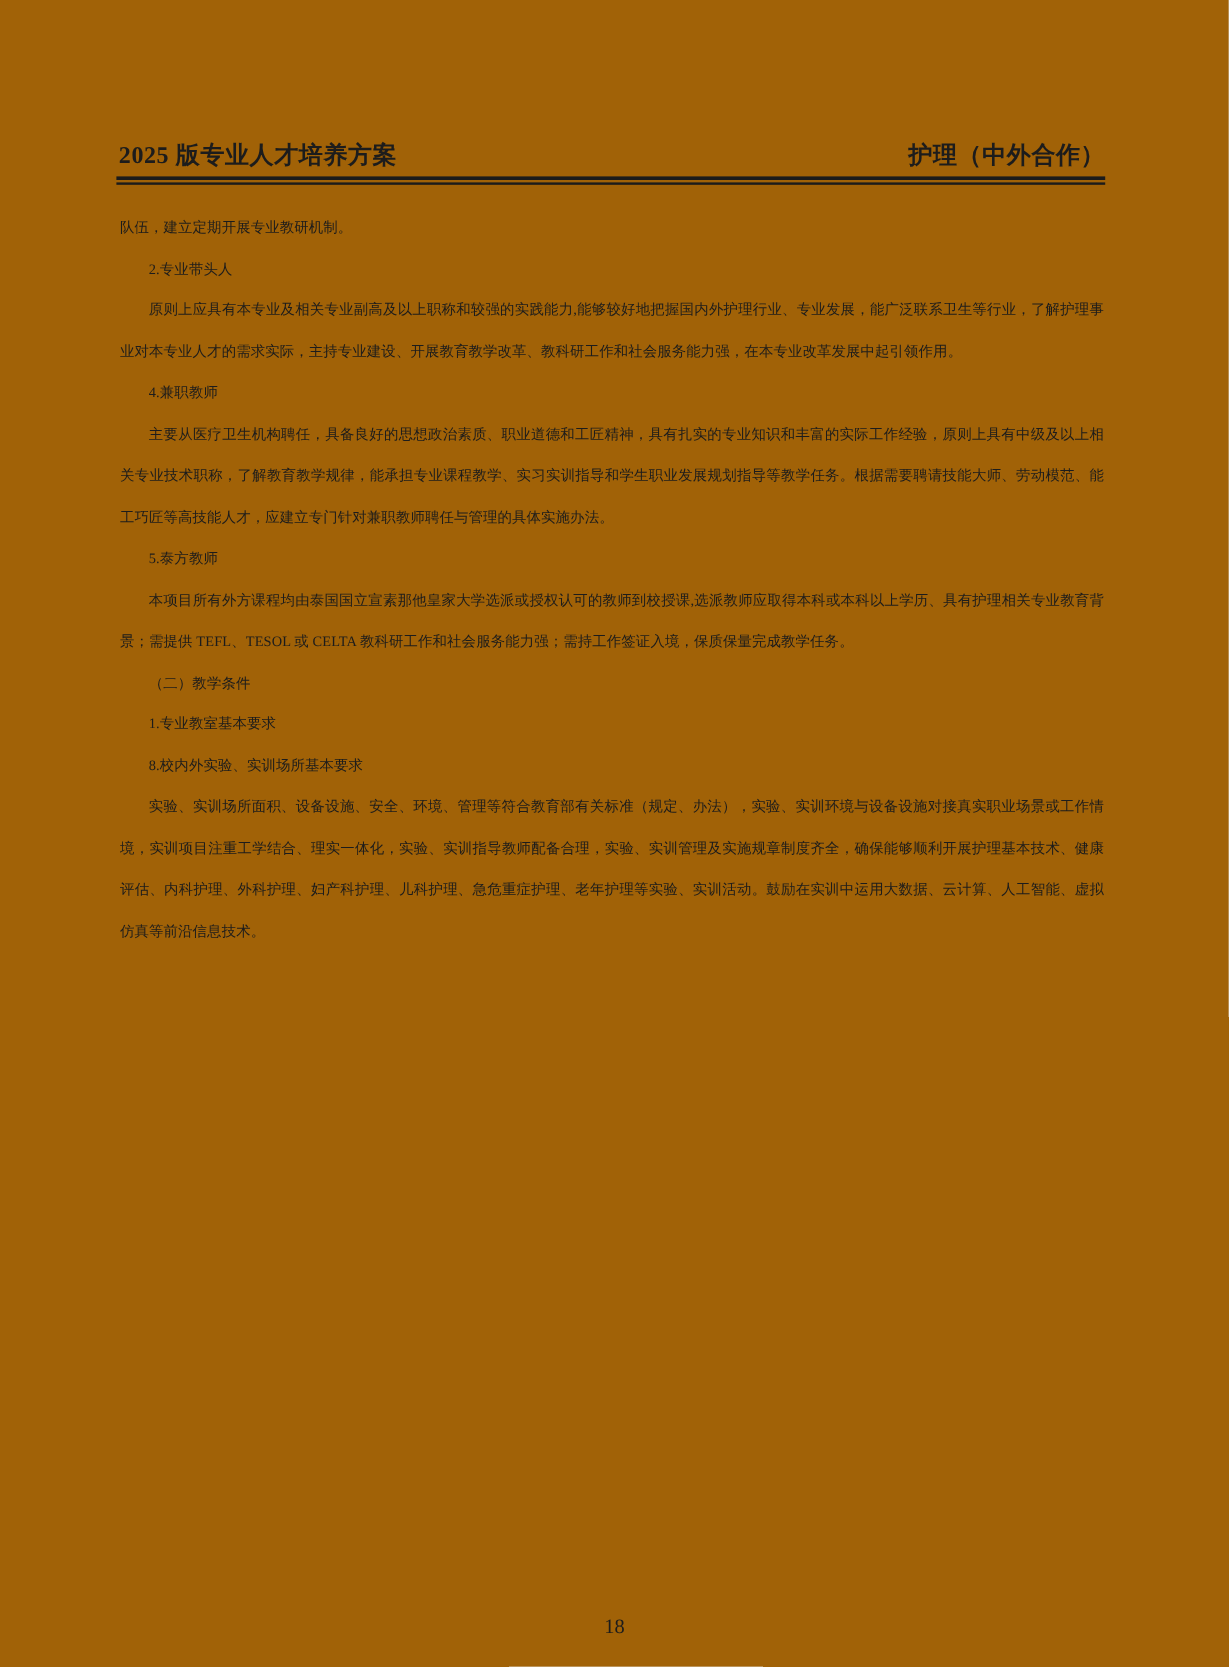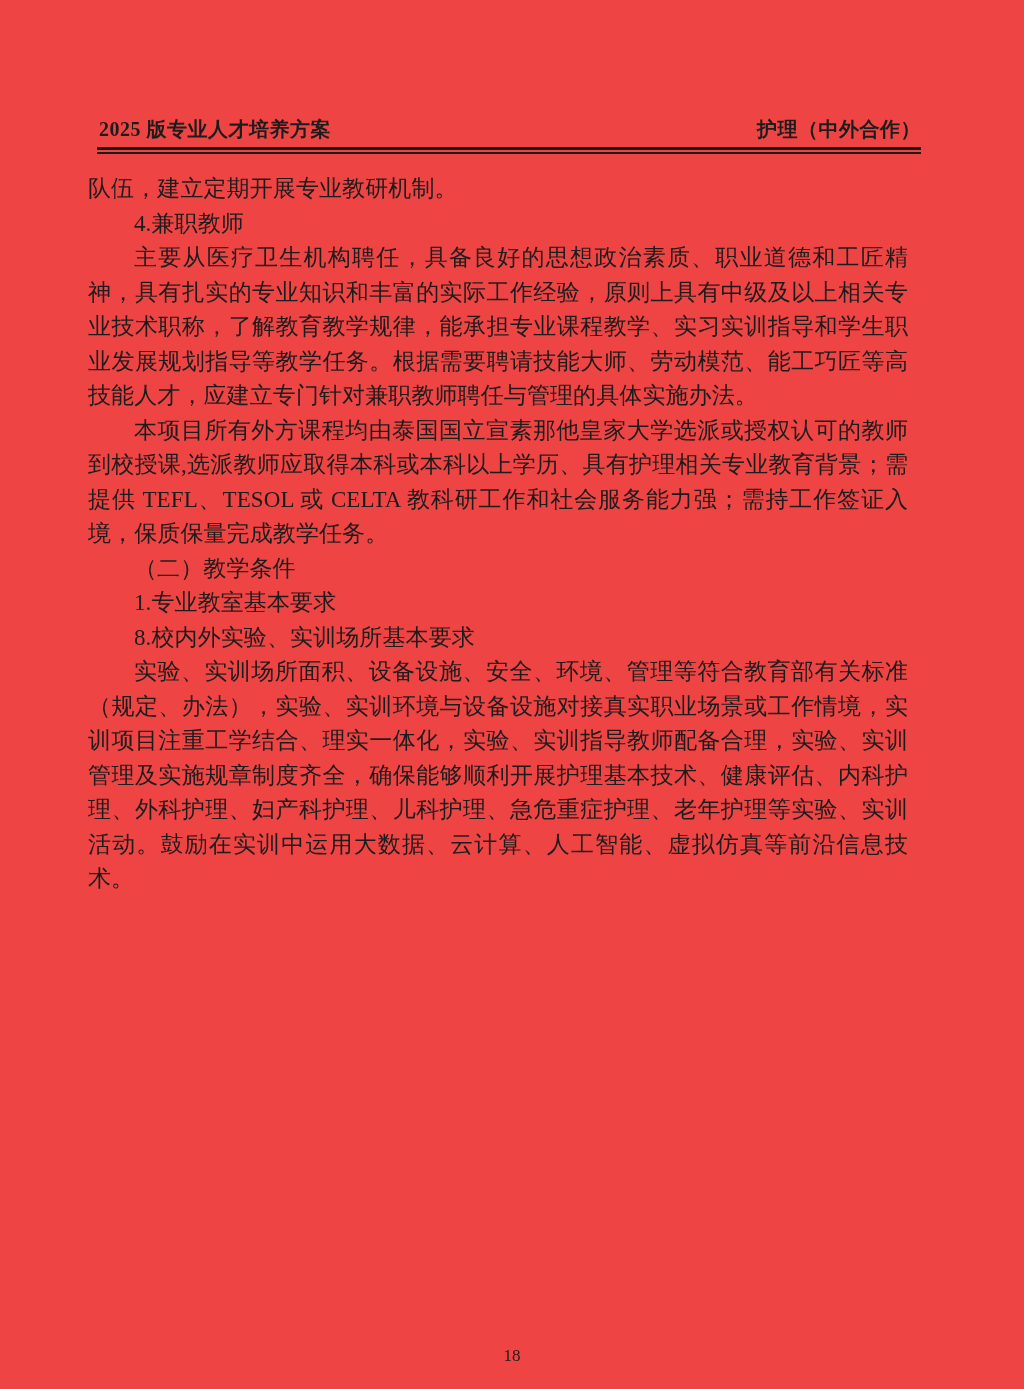--- a/index.html
+++ b/index.html
@@ -4,21 +4,21 @@
 <style>
   html, body {
     margin: 0;
     padding: 0;
     background: #e8e8e8;
   }
   .page {
     position: relative;
     width: 1024px;
     height: 1389px;
-    background: #ef4444;
+    background: #a16207;
     font-family: "Liberation Serif", "DejaVu Serif", serif;
     color: #1c1c1c;
     overflow: hidden;
   }
   .header {
     position: absolute;
     left: 99px;
     top: 116px;
     width: 822px;
     display: flex;
@@ -33,24 +33,24 @@
     position: absolute;
     left: 97px;
     top: 147px;
     width: 824px;
     height: 2px;
     border-top: 3px solid #1b1b1b;
     border-bottom: 2px solid #1b1b1b;
   }
   .content {
     position: absolute;
-    left: 88px;
+    left: 100px;
     top: 172px;
     width: 820px;
-    font-size: 23px;
+    font-size: 12px;
     line-height: 34.5px;
     text-align: justify;
     letter-spacing: 0.1px;
   }
   .content p {
     margin: 0;
     padding: 0;
   }
   .para { text-indent: 2em; }
   .heading { text-indent: 2em; text-align: left; }
@@ -71,22 +71,25 @@
 <div class="page">
 
   <div class="header">
     <span>2025 版专业人才培养方案</span>
     <span>护理（中外合作）</span>
   </div>
   <div class="header-rule"></div>
 
   <div class="content">
     <p class="no-indent">队伍，建立定期开展专业教研机制。</p>
+    <p class="heading">2.专业带头人</p>
+    <p class="para">原则上应具有本专业及相关专业副高及以上职称和较强的实践能力,能够较好地把握国内外护理行业、专业发展，能广泛联系卫生等行业，了解护理事业对本专业人才的需求实际，主持专业建设、开展教育教学改革、教科研工作和社会服务能力强，在本专业改革发展中起引领作用。</p>
     <p class="heading">4.兼职教师</p>
     <p class="para">主要从医疗卫生机构聘任，具备良好的思想政治素质、职业道德和工匠精神，具有扎实的专业知识和丰富的实际工作经验，原则上具有中级及以上相关专业技术职称，了解教育教学规律，能承担专业课程教学、实习实训指导和学生职业发展规划指导等教学任务。根据需要聘请技能大师、劳动模范、能工巧匠等高技能人才，应建立专门针对兼职教师聘任与管理的具体实施办法。</p>
+    <p class="heading">5.泰方教师</p>
     <p class="para">本项目所有外方课程均由泰国国立宣素那他皇家大学选派或授权认可的教师到校授课,选派教师应取得本科或本科以上学历、具有护理相关专业教育背景；需提供 TEFL、TESOL 或 CELTA 教科研工作和社会服务能力强；需持工作签证入境，保质保量完成教学任务。</p>
     <p class="heading">（二）教学条件</p>
     <p class="heading">1.专业教室基本要求</p>
     <p class="heading">8.校内外实验、实训场所基本要求</p>
     <p class="para">实验、实训场所面积、设备设施、安全、环境、管理等符合教育部有关标准（规定、办法），实验、实训环境与设备设施对接真实职业场景或工作情境，实训项目注重工学结合、理实一体化，实验、实训指导教师配备合理，实验、实训管理及实施规章制度齐全，确保能够顺利开展护理基本技术、健康评估、内科护理、外科护理、妇产科护理、儿科护理、急危重症护理、老年护理等实验、实训活动。鼓励在实训中运用大数据、云计算、人工智能、虚拟仿真等前沿信息技术。</p>
   </div>
 
   <div class="footer">
     <span>18</span>
   </div>

